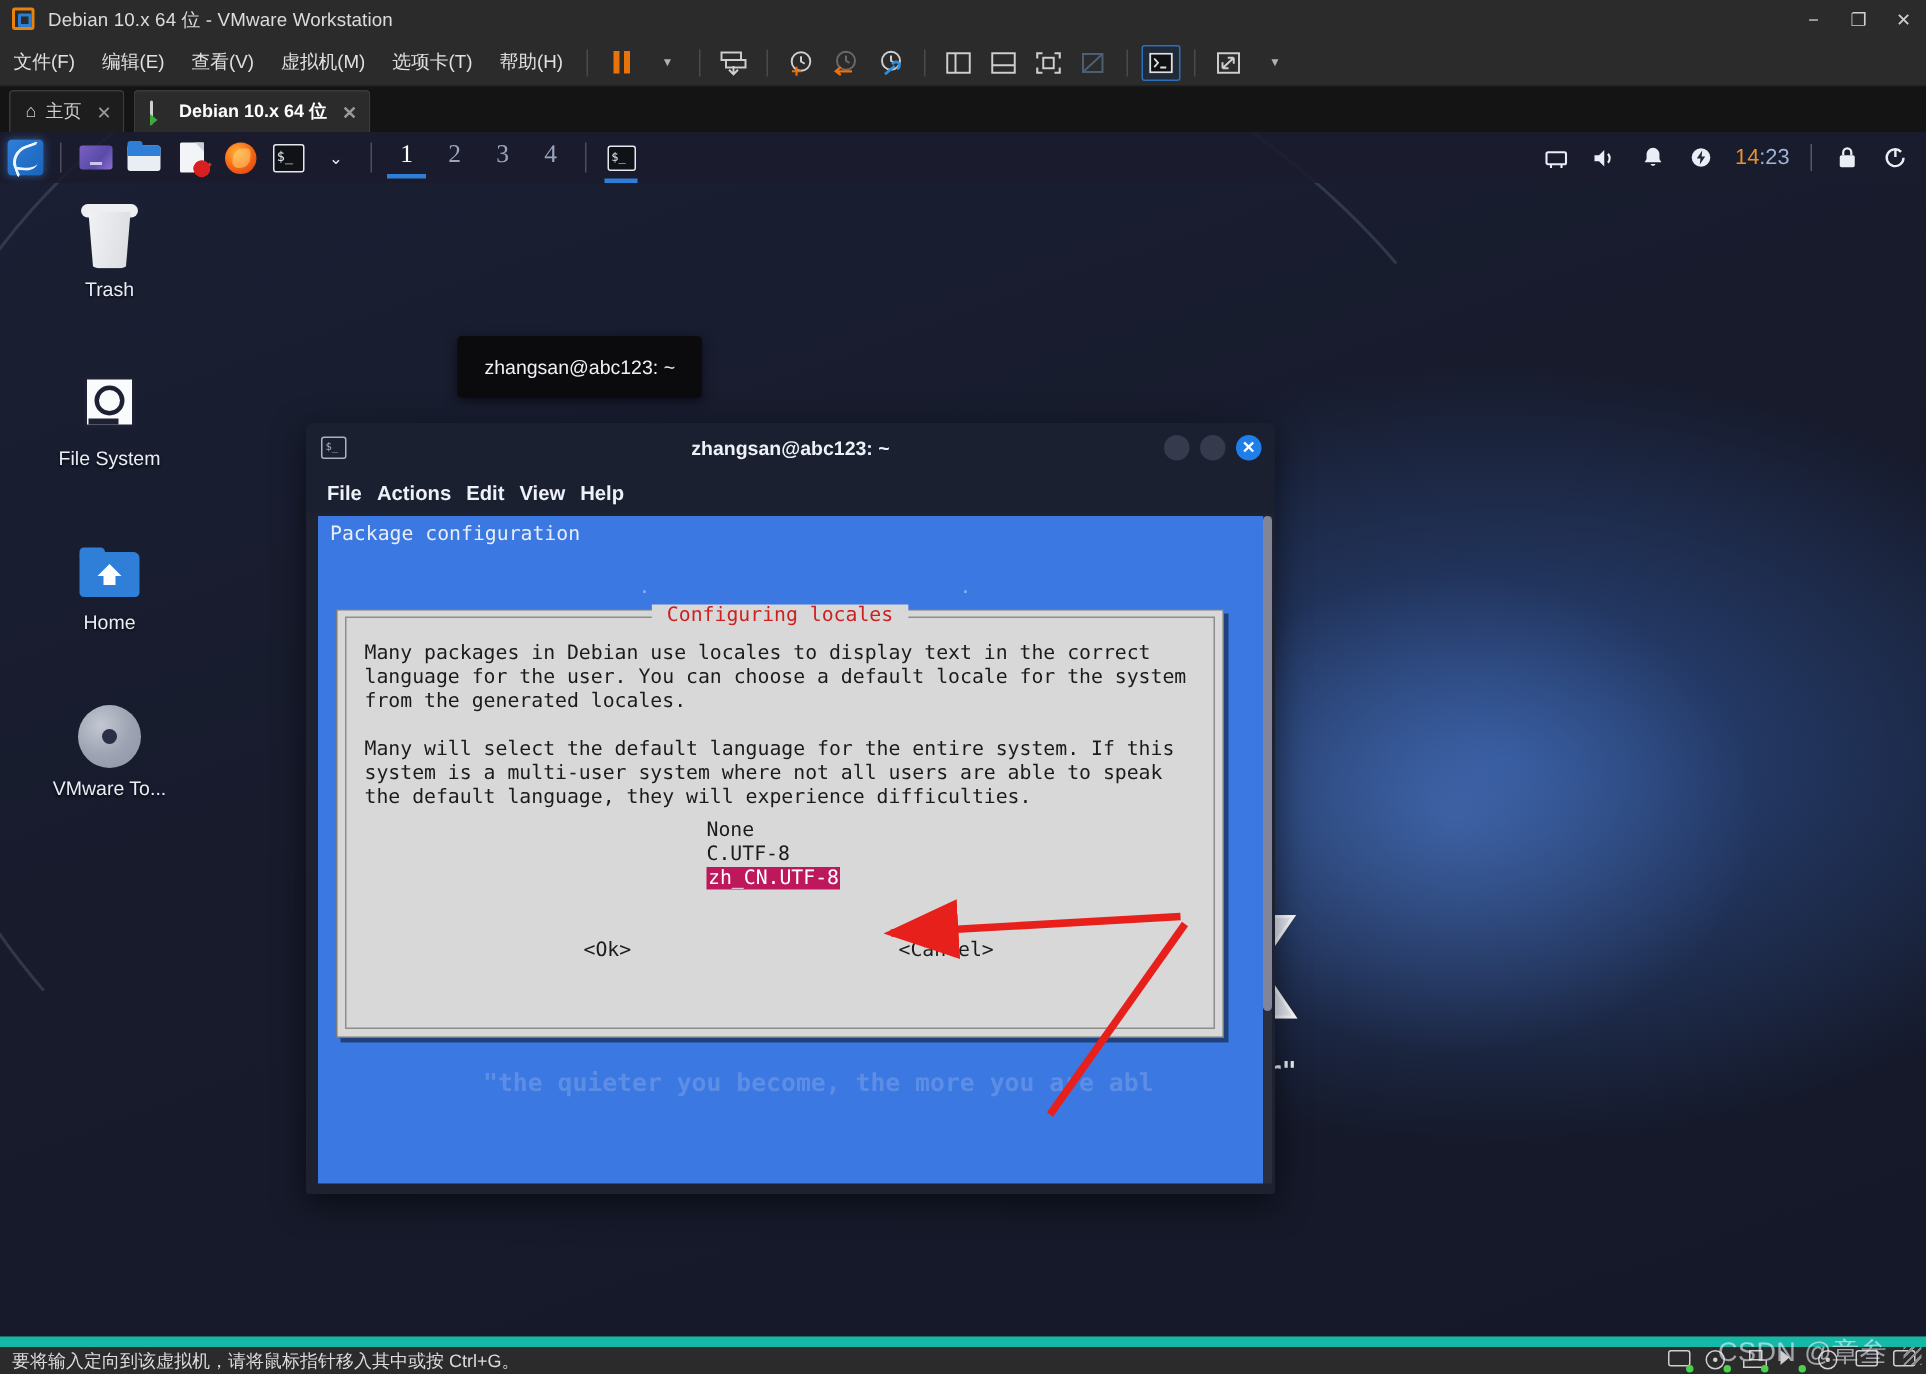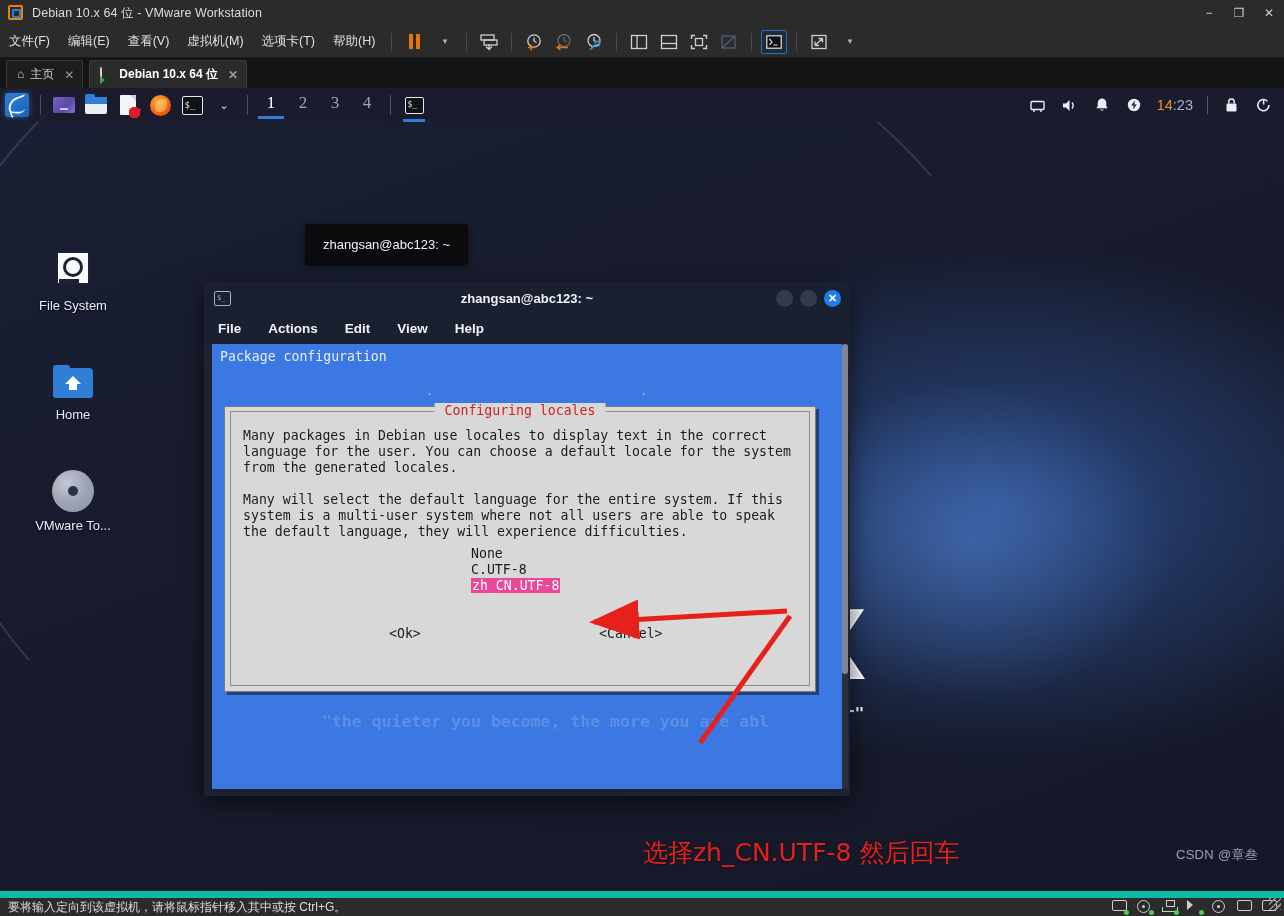--- a/index.html
+++ b/index.html
@@ -290,21 +290,21 @@
   .term-title {
     position: absolute; left: 0; right: 0; text-align: center;
     color: #eef1f8; font-size: 13px; font-weight: bold;
   }
   .term-btns { position: absolute; right: 9px; display: flex; gap: 7px; align-items: center; }
   .cbtn { width: 17px; height: 17px; border-radius: 50%; background: #353b4d; }
   .cbtn.close { background: #1f7fe8; color: #fff; font-size: 11px; display: flex;
                 align-items: center; justify-content: center; font-weight: bold; }
   .term-menu {
     height: 28px; background: #1b2030; display: flex; align-items: center;
-    padding-left: 14px; gap: 27px;
+    padding-left: 14px; gap: 10px;
   }
   .term-menu span { color: #eef1f8; font-size: 13.5px; font-weight: bold; }
   .term-body {
     position: absolute; left: 8px; top: 62px; width: 630px; height: 445px;
     background: #3b78e2; overflow: hidden;
   }
   .term-body .wall-quote {
     position: absolute; left: 110px; top: 368px;
     font-family: "DejaVu Sans Mono", monospace; font-size: 16.5px; font-weight: bold;
     color: rgba(215,222,242,.22); white-space: nowrap;
@@ -334,21 +334,21 @@
     text-align: center;
   }
   .dlg-text {
     position: absolute; left: 12px; top: 16px; right: 10px;
     color: #1b1b1b; font-size: 13.2px; line-height: 16px; white-space: pre;
   }
   .dlg-opts {
     position: absolute; left: 240px; top: 134px;
     font-size: 13.2px; line-height: 16px; color: #1b1b1b;
   }
-  .dlg-opts .sel { background: #ec4899; color: #ffffff; padding: 0 1px; }
+  .dlg-opts .sel { background: #be185d; color: #ffffff; padding: 0 1px; }
   .dlg-btns {
     position: absolute; left: 0; right: 0; top: 214px; font-size: 13.2px; color: #1b1b1b;
   }
   .dlg-btns .ok { position: absolute; left: 158px; }
   .dlg-btns .cancel { position: absolute; left: 368px; }
 
   .term-scroll {
     position: absolute; right: 2px; top: 62px; width: 6px; height: 445px;
     background: rgba(255,255,255,.06);
   }
@@ -382,22 +382,22 @@
   .st-circ::after { content: ''; position: absolute; left: 5px; top: 5px; width: 3px;
                     height: 3px; border-radius: 50%; background: #cfcfcf; }
   .st-net { width: 14px; height: 12px; position: relative; }
   .st-net::before { content: ''; position: absolute; left: 4px; top: 0; width: 7px; height: 5px;
                     border: 1.4px solid #cfcfcf; }
   .st-net::after { content: ''; position: absolute; left: 0; bottom: 0; width: 14px; height: 4px;
                    border: 1.4px solid #cfcfcf; border-top: none; }
   .st-spk { width: 0; height: 0; border-left: 6px solid #cfcfcf;
             border-top: 5px solid transparent; border-bottom: 5px solid transparent; }
   .csdn-wm {
-    position: absolute; right: 26px; top: 846px; color: rgba(235,238,246,.62);
-    font-size: 13px; white-space: nowrap; letter-spacing: .3px;
+    position: absolute; right: 26px; top: 889px; color: rgba(235,238,246,.62);
+    font-size: 18px; white-space: nowrap; letter-spacing: .3px;
   }
   .vm-grip {
     position: absolute; right: 3px; top: 898px; width: 12px; height: 12px;
     background: repeating-linear-gradient(135deg, #8d8d8d 0 1.5px, transparent 1.5px 4px);
   }
 </style>
 </head>
 <body>
 
 <div id="app">
@@ -621,20 +621,27 @@
         </div>
         <div class="ti">
           <svg width="16" height="16" viewBox="0 0 16 16">
             <path d="M12.4 4.2 a5.6 5.6 0 1 0 1.6 3.9" fill="none" stroke="#e9edf6" stroke-width="1.6"></path>
             <path d="M8.6 2.2 L8.6 7.6" stroke="#e9edf6" stroke-width="1.6"></path>
           </svg>
         </div>
       </div>
     </div>
 
+    <div class="dicon" style="left:18px; top:47px;">
+      <div class="trash-gl">
+        <div class="lid"></div>
+          <div class="body"></div>
+      </div>
+      <div class="lbl">Trash</div>
+    </div>
     <div class="dicon" style="left:18px; top:160px;">
       <div class="fs-gl">
         <div class="d"></div>
           <div class="ring"></div>
           <div class="bar"></div>
       </div>
       <div class="lbl">File System</div>
     </div>
     <div class="dicon" style="left:18px; top:277px;">
       <div class="home-gl2">
@@ -709,21 +716,20 @@
 
     <svg class="anno-svg">
       <defs>
         <marker id="ah" markerWidth="10" markerHeight="8" refX="9" refY="4" orient="auto">
           <path d="M0,0 L10,4 L0,8 Z" fill="#e8201c"></path>
         </marker>
       </defs>
       <path d="M700 655 L790 528" stroke="#e8201c" stroke-width="5" fill="none"></path>
       <path d="M787 523 L594 534" stroke="#e8201c" stroke-width="5" fill="none" marker-end="url(#ah)"></path>
     </svg>
-    <div class="anno-text">选择zh_CN.UTF-8 然后回车</div>
   </div>
 
   <div class="vm-status">
     <div class="msg">要将输入定向到该虚拟机，请将鼠标指针移入其中或按 Ctrl+G。</div>
     <div class="tray">
       <div class="st-ic">
           <div class="st-box"></div>
           <div class="g"></div>
         </div>
       <div class="st-ic">

